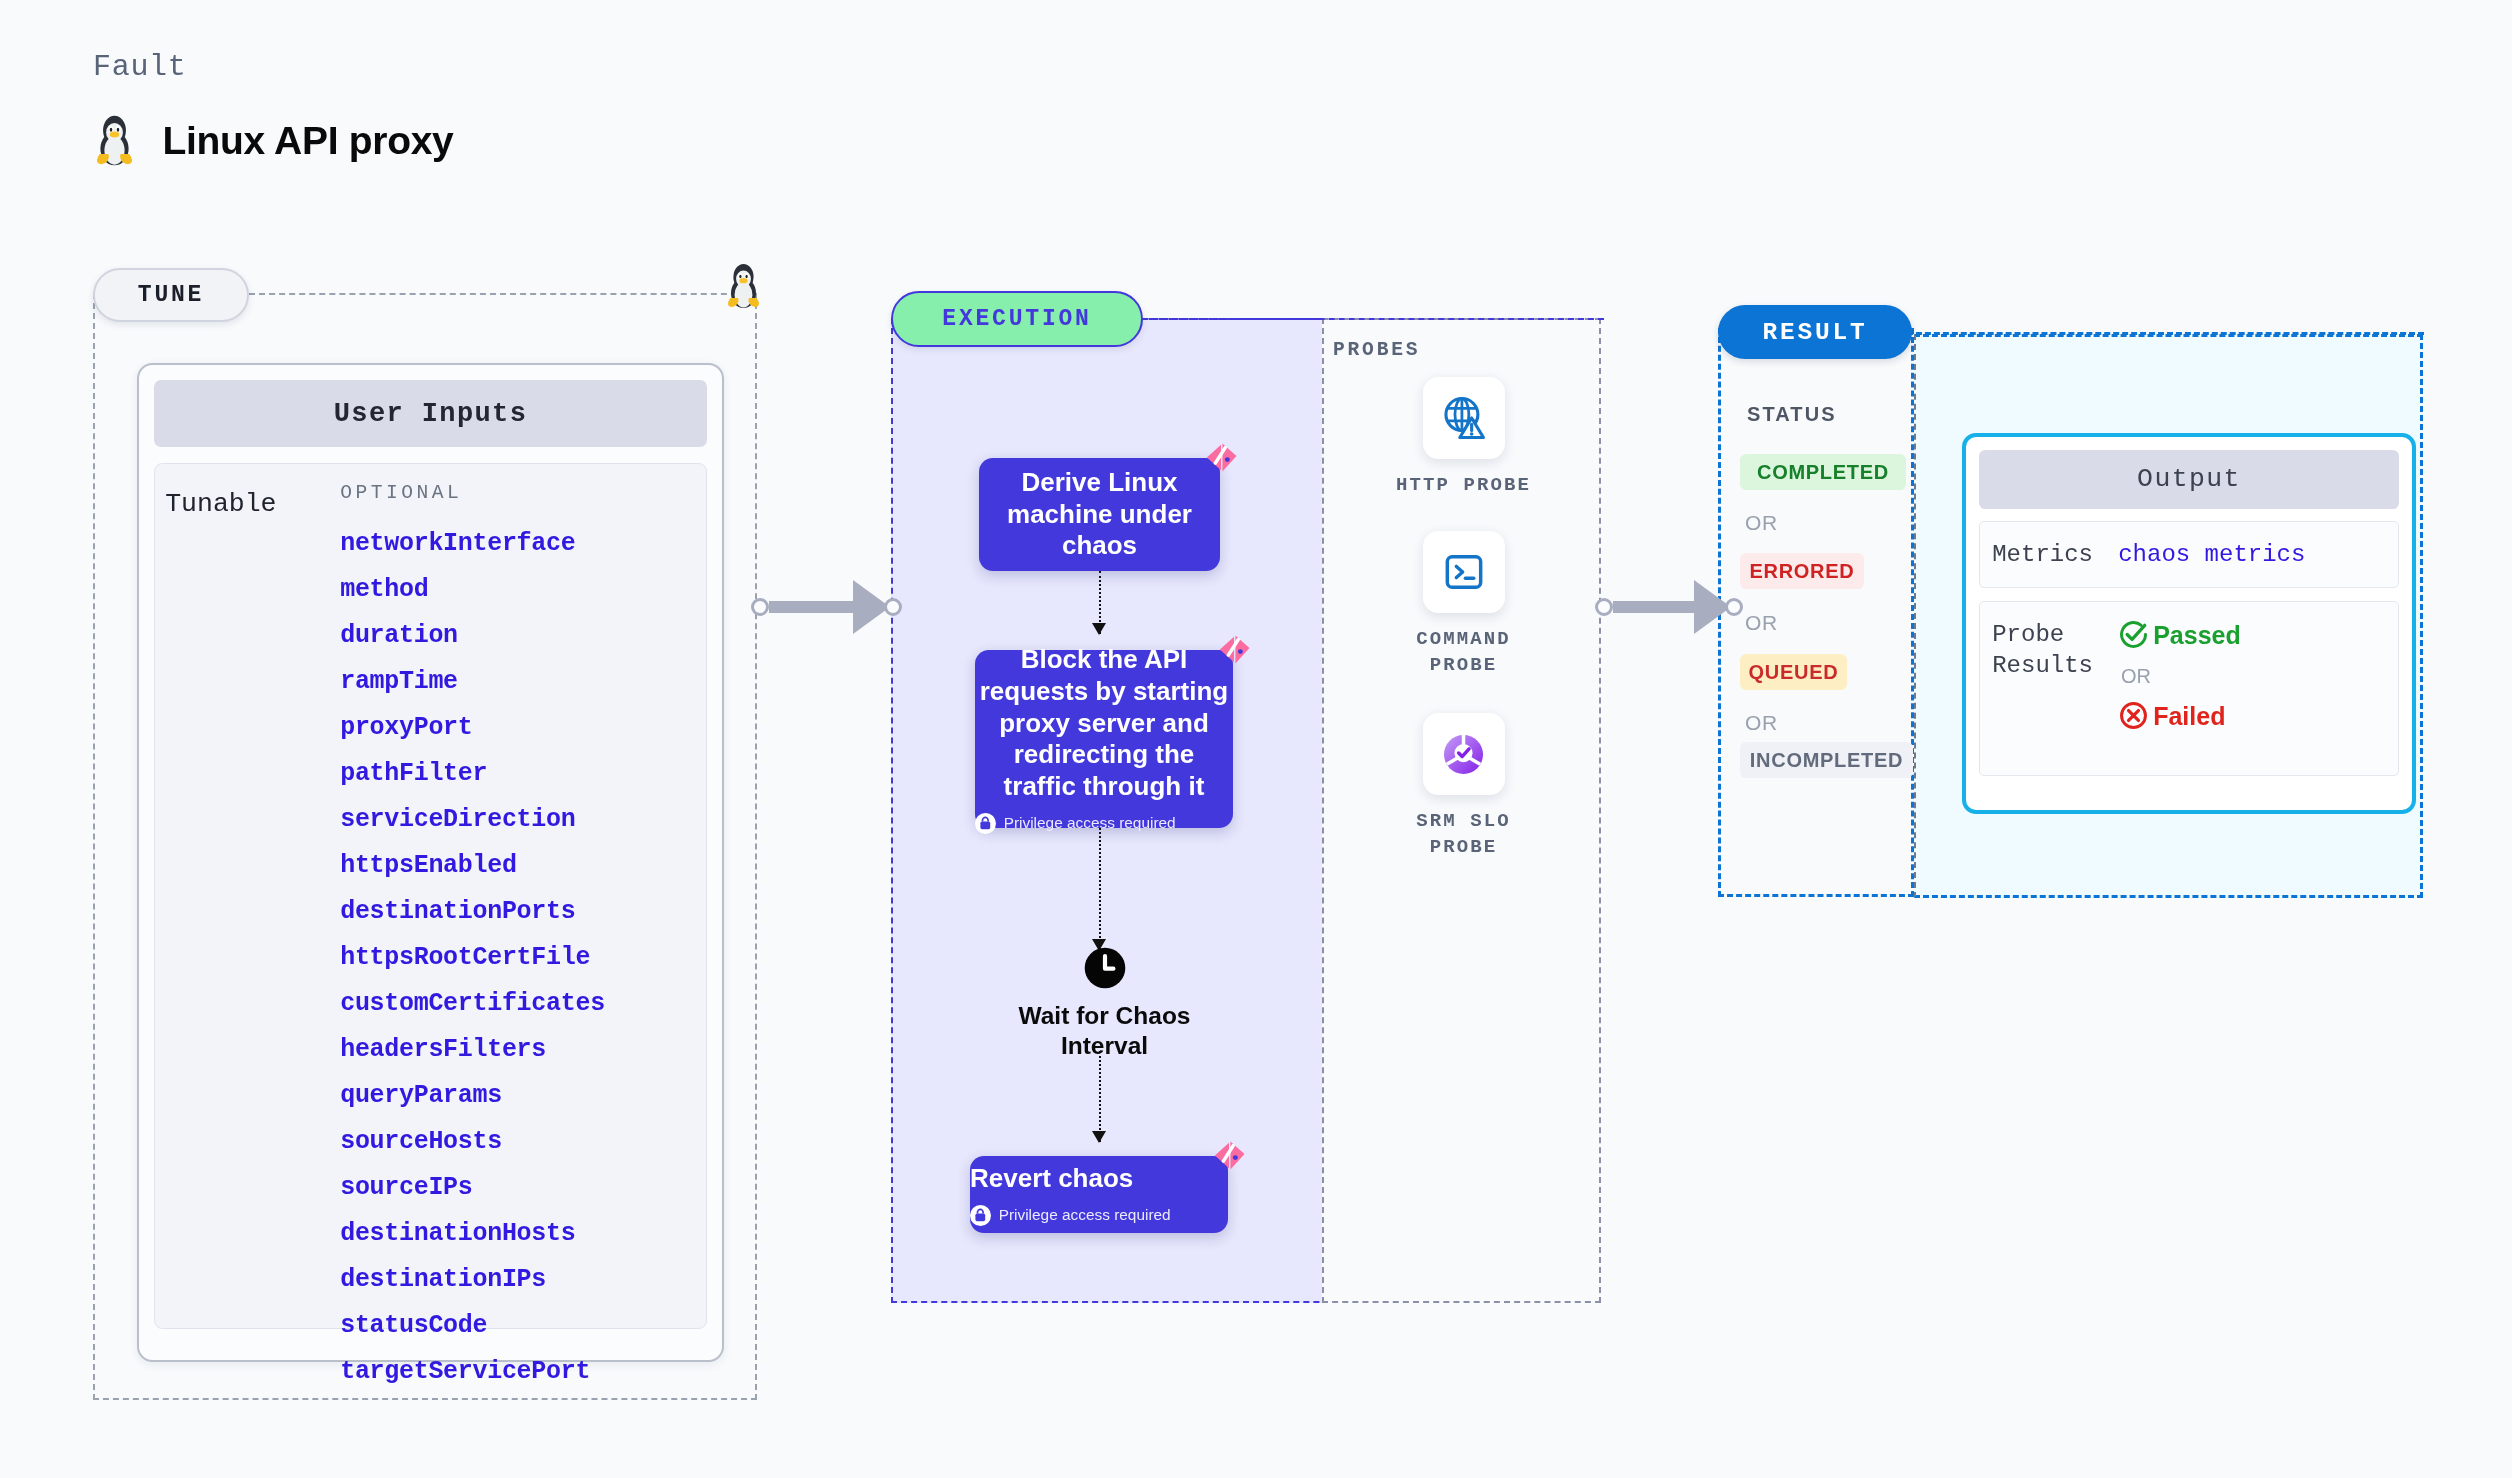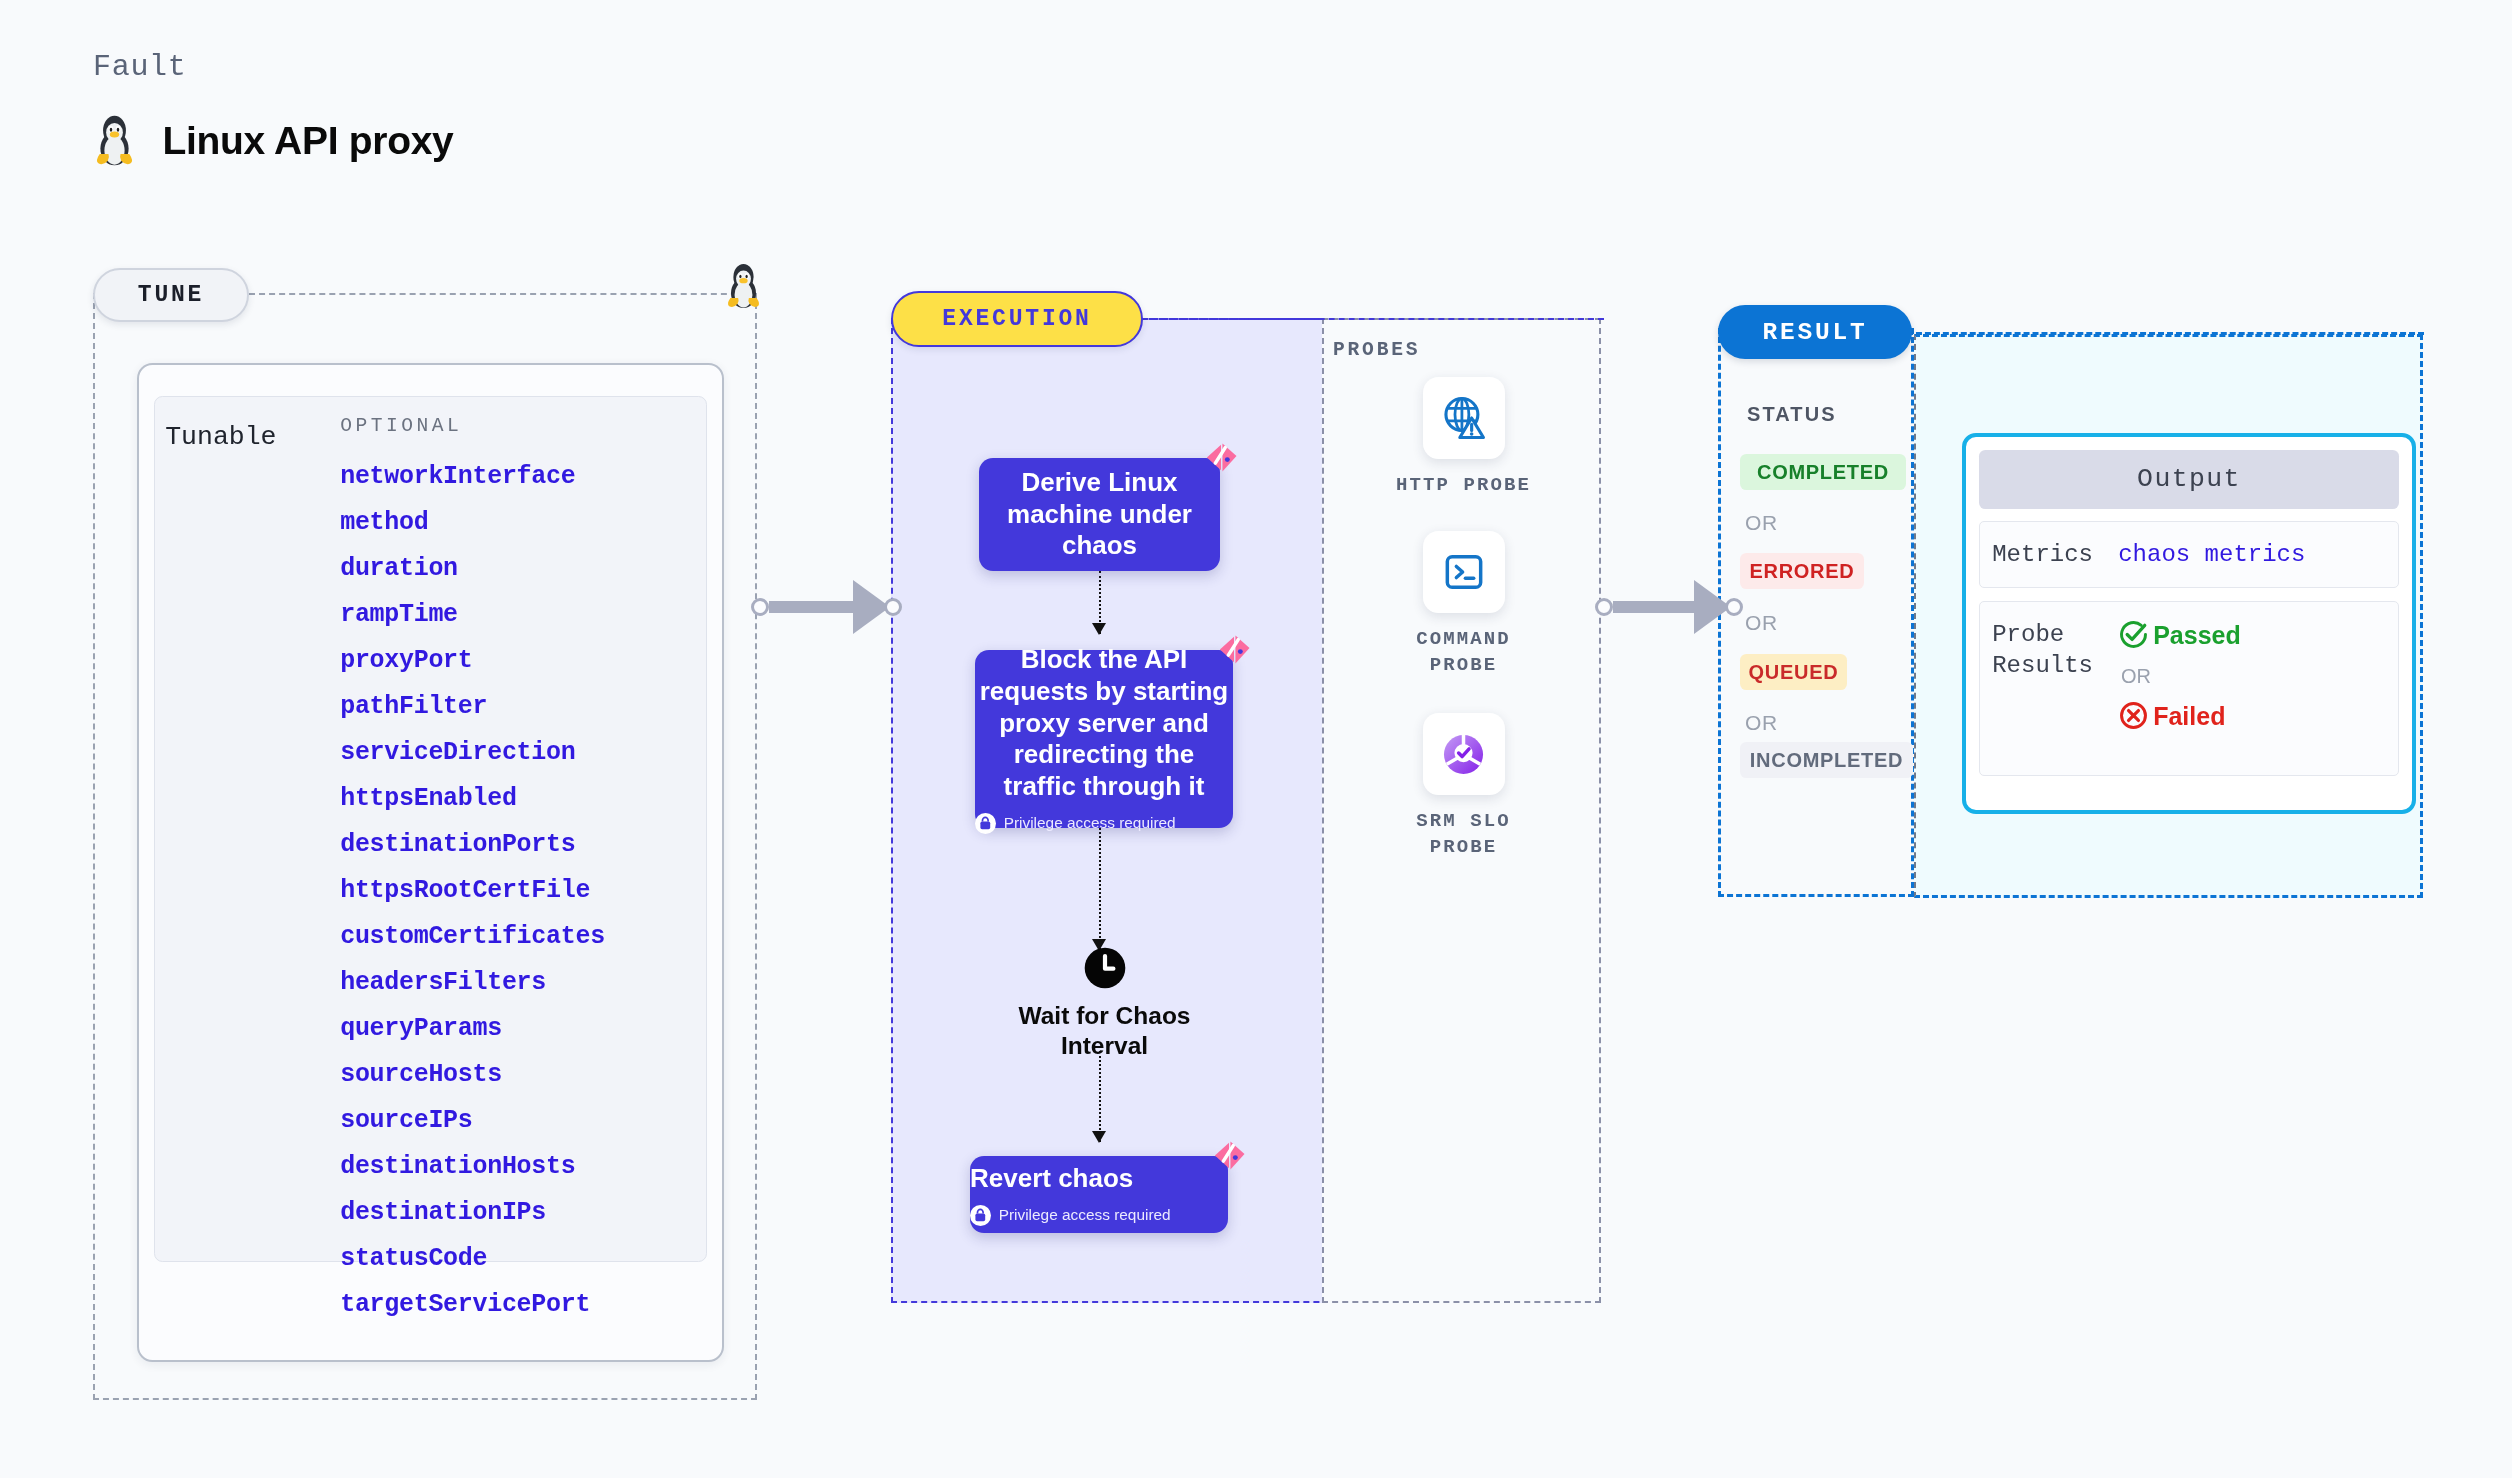--- a/index.html
+++ b/index.html
@@ -30,21 +30,21 @@
     border-radius: 698px; font-family: "Liberation Mono", monospace;
     font-weight: bold; letter-spacing: 2.8px; z-index: 14;
   }
   #tune-pill {
     left: 93px; top: 268px; width: 156px; height: 54px;
     background: #f1f3f7; border: 2.1px solid #cfd4de; color: #1b1f2a;
     font-size: 23px; box-shadow: 0 2.8px 7px rgba(30,40,70,.10);
   }
   #execution-pill {
     left: 891px; top: 291px; width: 252px; height: 56px;
-    background: #fde047; border: 2.8px solid #4338db; color: #4338db;
+    background: #86efac; border: 2.8px solid #4338db; color: #4338db;
     font-size: 23px; box-shadow: 0 2.8px 7px rgba(30,40,70,.10);
   }
   #result-pill {
     left: 1718px; top: 305px; width: 194px; height: 54px;
     background: #0c74d4; color: #ffffff; font-size: 24.5px;
     box-shadow: 0 2.8px 7px rgba(30,40,70,.15);
   }
 
   
   .region { position: absolute; }
@@ -293,20 +293,21 @@
     <ellipse cx="37.5" cy="25" rx="3.6" ry="5" fill="#fff"></ellipse>
     <ellipse cx="26.8" cy="26" rx="1.9" ry="2.8" fill="#222"></ellipse>
     <ellipse cx="37.2" cy="26" rx="1.9" ry="2.8" fill="#222"></ellipse>
     <ellipse cx="32" cy="33" rx="7" ry="4.4" fill="#f9c22b"></ellipse>
     <path d="M10 62 q-7 10 -2 14 q7 4 14 -4 q3 -5 1 -10z" fill="#f5bc20"></path>
     <path d="M54 62 q7 10 2 14 q-7 4 -14 -4 q-3 -5 -1 -10z" fill="#f5bc20"></path>
   </svg>
 </div>
 
 <div id="user-inputs-card">
+  <div id="user-inputs-header">User Inputs</div>
   <div id="tunable-panel">
     <div id="tunable-label">Tunable</div>
     <div id="optional-col">
       <div id="optional-label">OPTIONAL</div>
       <div class="param">networkInterface</div>
       <div class="param">method</div>
       <div class="param">duration</div>
       <div class="param">rampTime</div>
       <div class="param">proxyPort</div>
       <div class="param">pathFilter</div>

